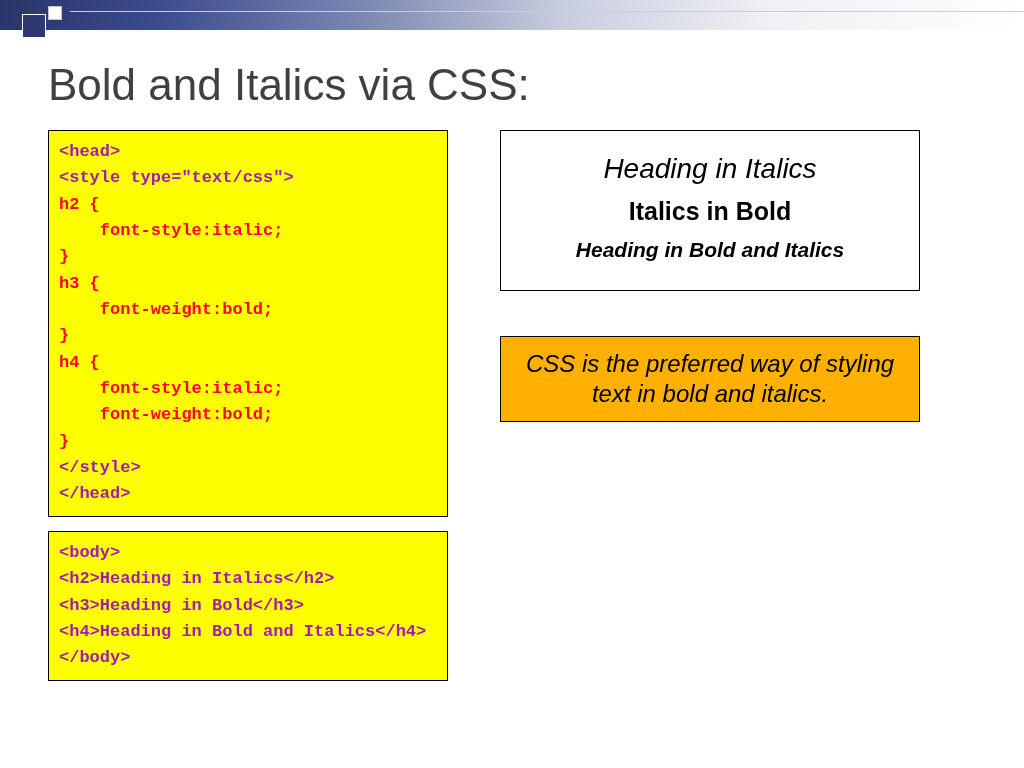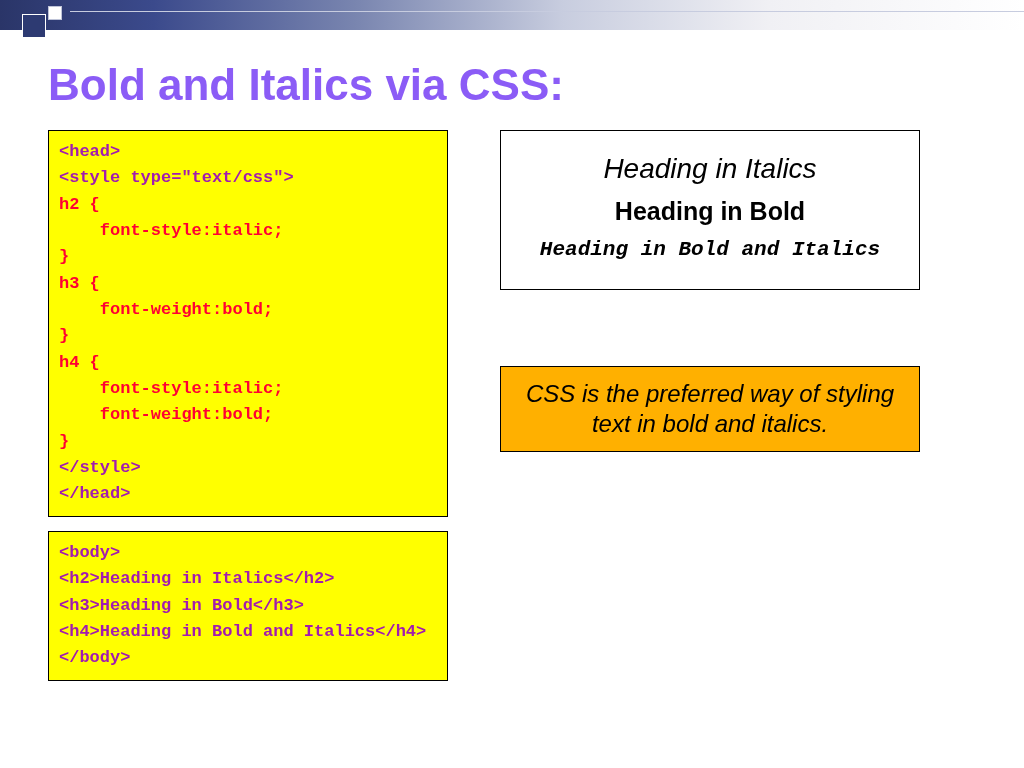--- a/index.html
+++ b/index.html
@@ -36,22 +36,22 @@
   .thin-rule {
     position: absolute;
     top: 11px;
     left: 70px;
     right: 0;
     height: 1px;
     background: #c7ccdf;
   }
   .slide-title {
     font-size: 44px;
-    font-weight: 700;
-    color: #8b5cf6;
+    font-weight: 400;
+    color: #404040;
     padding: 30px 0 20px 48px;
   }
   .content {
     position: relative;
     padding: 0 48px;
   }
   .left-col {
     position: absolute;
     left: 48px;
     top: 0;
@@ -74,38 +74,37 @@
     margin-bottom: 14px;
     white-space: pre;
   }
   .blk { color: #a21caf; }
   .red { color: #ff0033; margin-top: 39px; }
   .output-box {
     background: #fff;
     border: 1.5px solid #000;
     padding: 22px 20px 28px 20px;
     text-align: center;
-    margin-bottom: 76px;
+    margin-bottom: 45px;
   }
   .output-box .h2line {
     font-size: 28px;
     font-weight: 400;
     font-style: italic;
     margin-bottom: 12px;
   }
   .output-box .h3line {
     font-size: 25px;
     font-weight: bold;
     margin-bottom: 12px;
   }
   .output-box .h4line {
     font-size: 21px;
     font-weight: bold;
     font-style: italic;
-    font-family: Liberation Mono, monospace;
   }
   .note-box {
     background: #ffb000;
     border: 1.5px solid #000;
     padding: 12px 14px;
     text-align: center;
     font-size: 24px;
     line-height: 1.25;
     font-style: italic;
   }
@@ -141,19 +140,19 @@
     <div class="code-box"><span class="blk">&lt;body&gt;</span>
 <span class="blk">&lt;h2&gt;Heading in Italics&lt;/h2&gt;</span>
 <span class="blk">&lt;h3&gt;Heading in Bold&lt;/h3&gt;</span>
 <span class="blk">&lt;h4&gt;Heading in Bold and Italics&lt;/h4&gt;</span>
 <span class="blk">&lt;/body&gt;</span></div>
   </div>
 
   <div class="right-col">
     <div class="output-box">
       <div class="h2line">Heading in Italics</div>
-      <div class="h3line">Heading in Bold</div>
+      <div class="h3line">Italics in Bold</div>
       <div class="h4line">Heading in Bold and Italics</div>
     </div>
 
     <div class="note-box">CSS is the preferred way of styling text in bold and italics.</div>
   </div>
 </div>
 
 </body></html>

